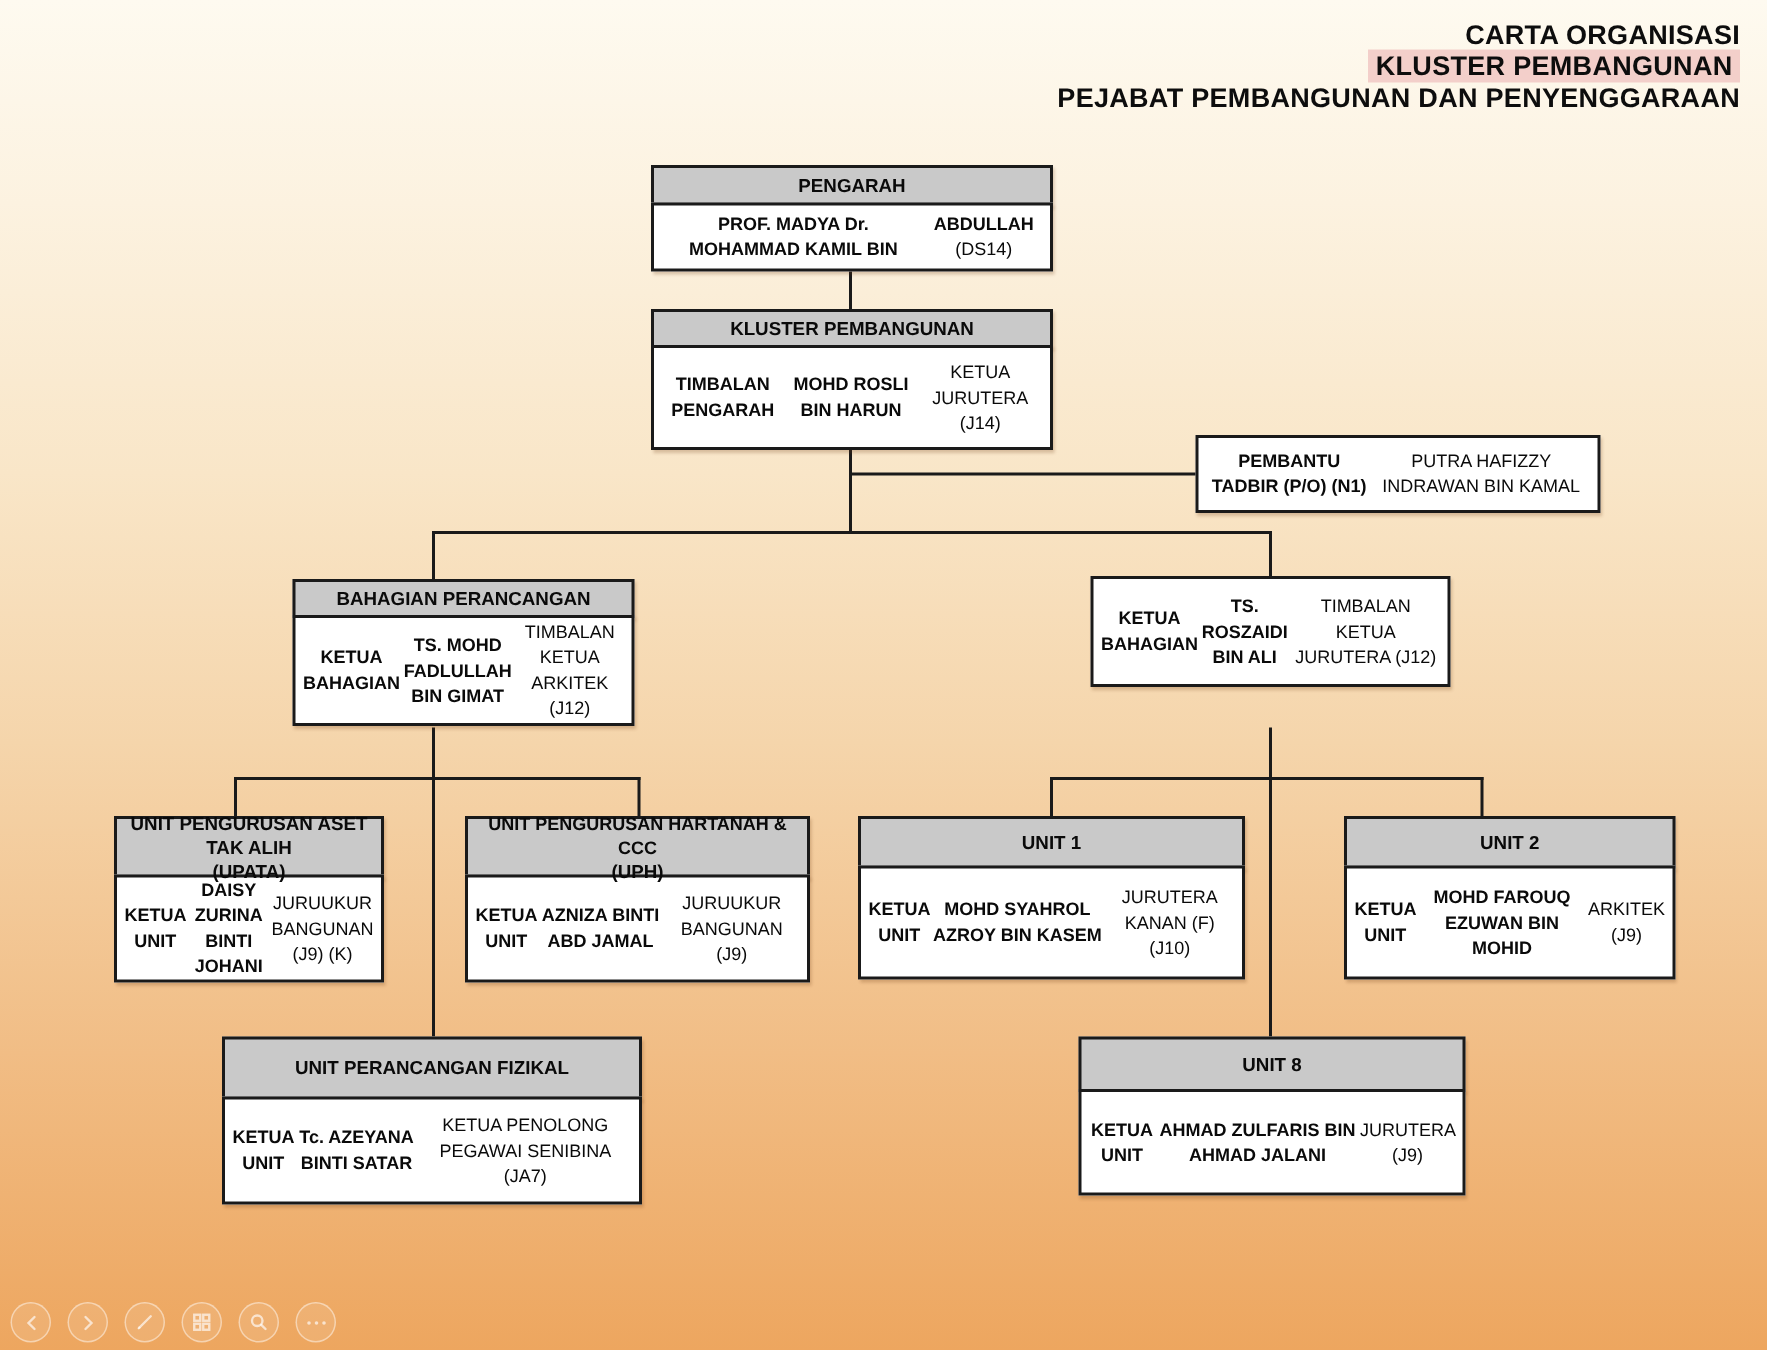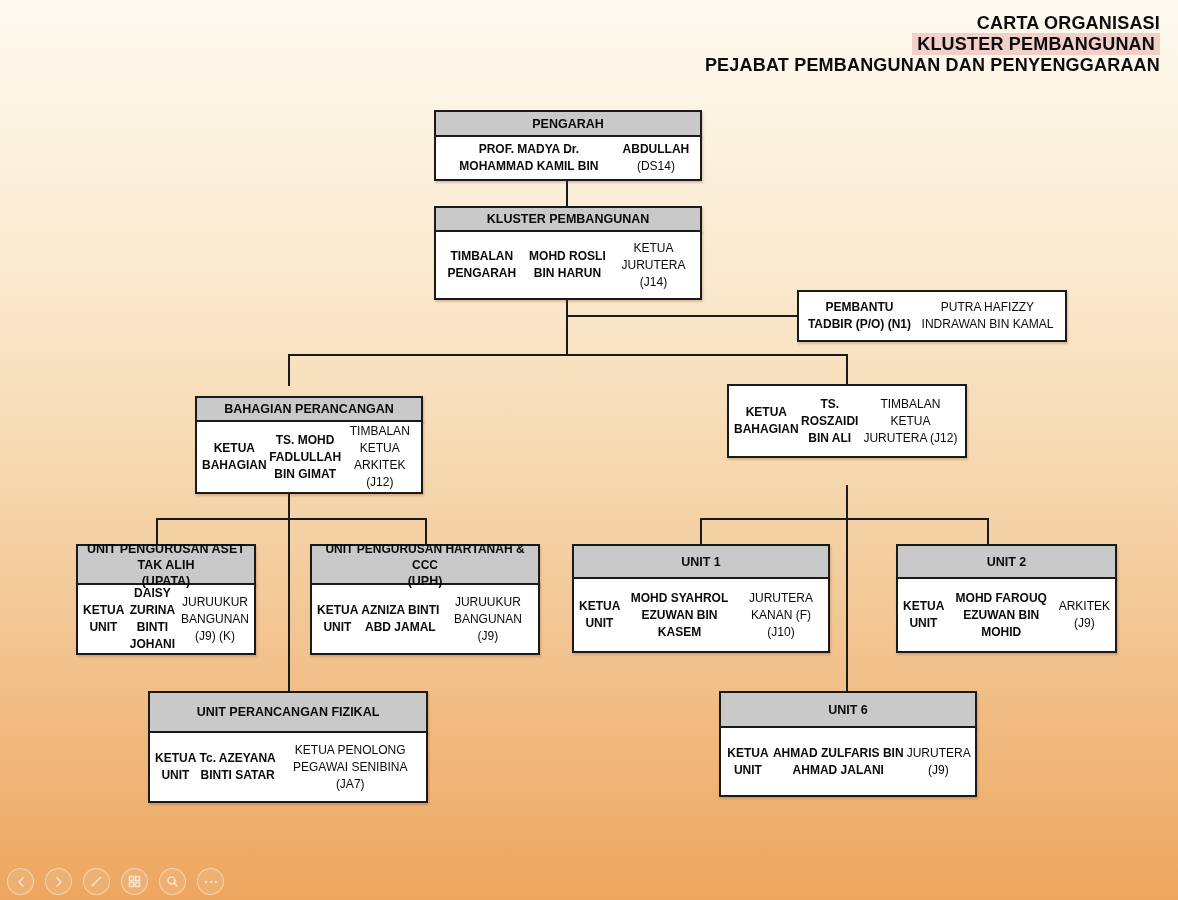--- a/index.html
+++ b/index.html
@@ -100,21 +100,21 @@
     </div>
   </div>
 
   <div class="obox" style="left:797px;top:290px;width:270px;">
     <div class="obody" style="height:52px;margin-top:0;">
       <div class="b">PEMBANTU TADBIR (P/O) (N1)</div>
       <div>PUTRA HAFIZZY INDRAWAN BIN KAMAL</div>
     </div>
   </div>
 
-  <div class="obox" style="left:155px;top:396px;width:268px;padding-left:40px;">
+  <div class="obox" style="left:155px;top:386px;width:268px;padding-left:40px;">
     <div class="ohead" style="height:26px;">
       <div>BAHAGIAN PERANCANGAN</div>
     </div>
     <div class="obody" style="height:74px;">
       <div class="b">KETUA BAHAGIAN</div>
       <div class="b">TS. MOHD FADLULLAH BIN GIMAT</div>
       <div>TIMBALAN KETUA ARKITEK (J12)</div>
     </div>
   </div>
 
@@ -149,21 +149,21 @@
       <div>JURUUKUR BANGUNAN (J9)</div>
     </div>
   </div>
 
   <div class="obox" style="left:572px;top:544px;width:258px;">
     <div class="ohead" style="height:35px;">
       <div>UNIT 1</div>
     </div>
     <div class="obody" style="height:76px;">
       <div class="b">KETUA UNIT</div>
-      <div class="b">MOHD SYAHROL EZUWAN BIN KASEM</div>
+      <div class="b">MOHD SYAHROL AZROY BIN KASEM</div>
       <div>JURUTERA KANAN (F) (J10)</div>
     </div>
   </div>
 
   <div class="obox" style="left:860px;top:544px;width:257px;padding-left:36px;">
     <div class="ohead" style="height:35px;">
       <div>UNIT 2</div>
     </div>
     <div class="obody" style="height:76px;">
       <div class="b">KETUA UNIT</div>
@@ -178,21 +178,21 @@
     </div>
     <div class="obody" style="height:72px;">
       <div class="b">KETUA UNIT</div>
       <div class="b">Tc. AZEYANA BINTI SATAR</div>
       <div>KETUA PENOLONG PEGAWAI SENIBINA (JA7)</div>
     </div>
   </div>
 
   <div class="obox" style="left:719px;top:691px;width:258px;">
     <div class="ohead" style="height:37px;">
-      <div>UNIT 6</div>
+      <div>UNIT 8</div>
     </div>
     <div class="obody" style="height:71px;">
       <div class="b">KETUA UNIT</div>
       <div class="b">AHMAD ZULFARIS BIN AHMAD JALANI</div>
       <div>JURUTERA (J9)</div>
     </div>
   </div>
 
   <div class="toolbar">
     <div class="tbtn">

